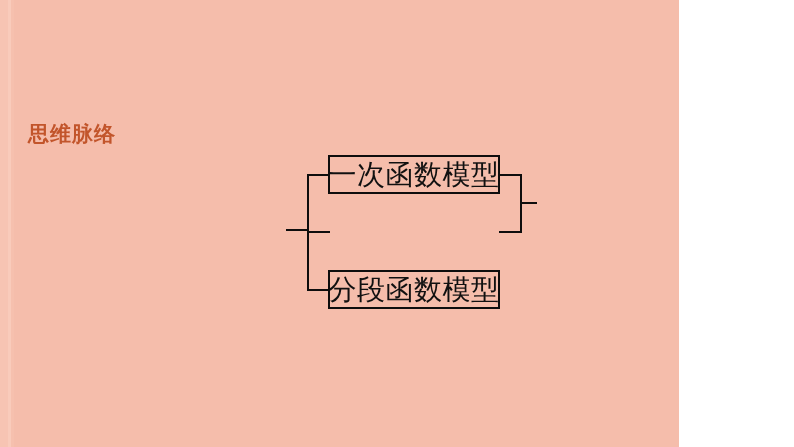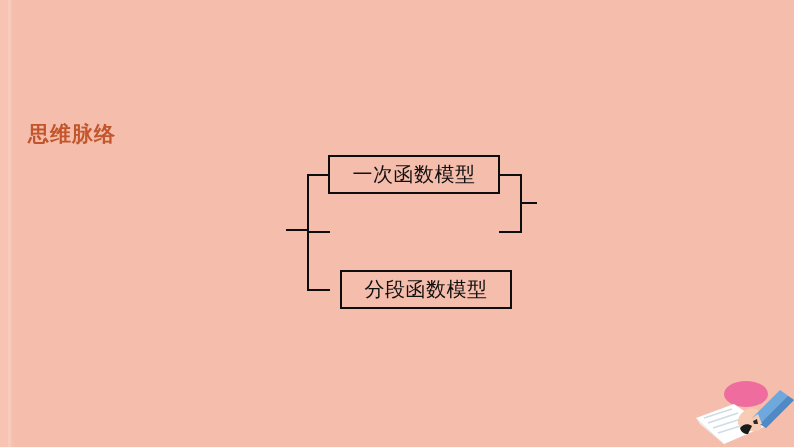--- a/index.html
+++ b/index.html
@@ -7,24 +7,25 @@
     padding: 0;
   }
   body {
     width: 794px;
     height: 447px;
     overflow: hidden;
     font-family: "Liberation Serif", "DejaVu Serif", serif;
   }
   #slide {
     position: relative;
-    width: 794px;
+    width: 665px;
     height: 447px;
     background: #f5bdab;
     overflow: hidden;
+    padding-left: 14px;
   }
   
   .edge-band {
     position: absolute;
     top: 0;
     height: 447px;
     pointer-events: none;
   }
   .edge-band.a { left: 0px;  width: 8px;  background: #f7c4b3; }
   .edge-band.b { left: 8px;  width: 3px;  background: #f9cbbb; }
@@ -45,31 +46,31 @@
 
   .node {
     position: absolute;
     box-sizing: border-box;
     border: 2px solid #0e0d0d;
     background: transparent;
     display: flex;
     align-items: center;
     justify-content: center;
     font-family: Liberation Sans, sans-serif;
-    font-size: 20px;
+    font-size: 28px;
     color: #101010;
     white-space: nowrap;
     letter-spacing: 0.5px;
   }
 
   
   #node-root      { left: 100px; top: 208px; width: 186px; height: 44px; }
   #node-linear    { left: 328px; top: 155px; width: 172px; height: 39px; }
   #node-quadratic { left: 328px; top: 212px; width: 172px; height: 39px; }
-  #node-piecewise { left: 340px; top: 270px; width: 172px; height: 39px; }
+  #node-piecewise { left: 328px; top: 270px; width: 172px; height: 39px; }
   #node-power     { left: 535px; top: 183px; width: 146px; height: 40px; }
 
   .conn {
     position: absolute;
     background: #0e0d0d;
   }
   .conn.h { height: 2px; }
   .conn.v { width: 2px; }
 
   

